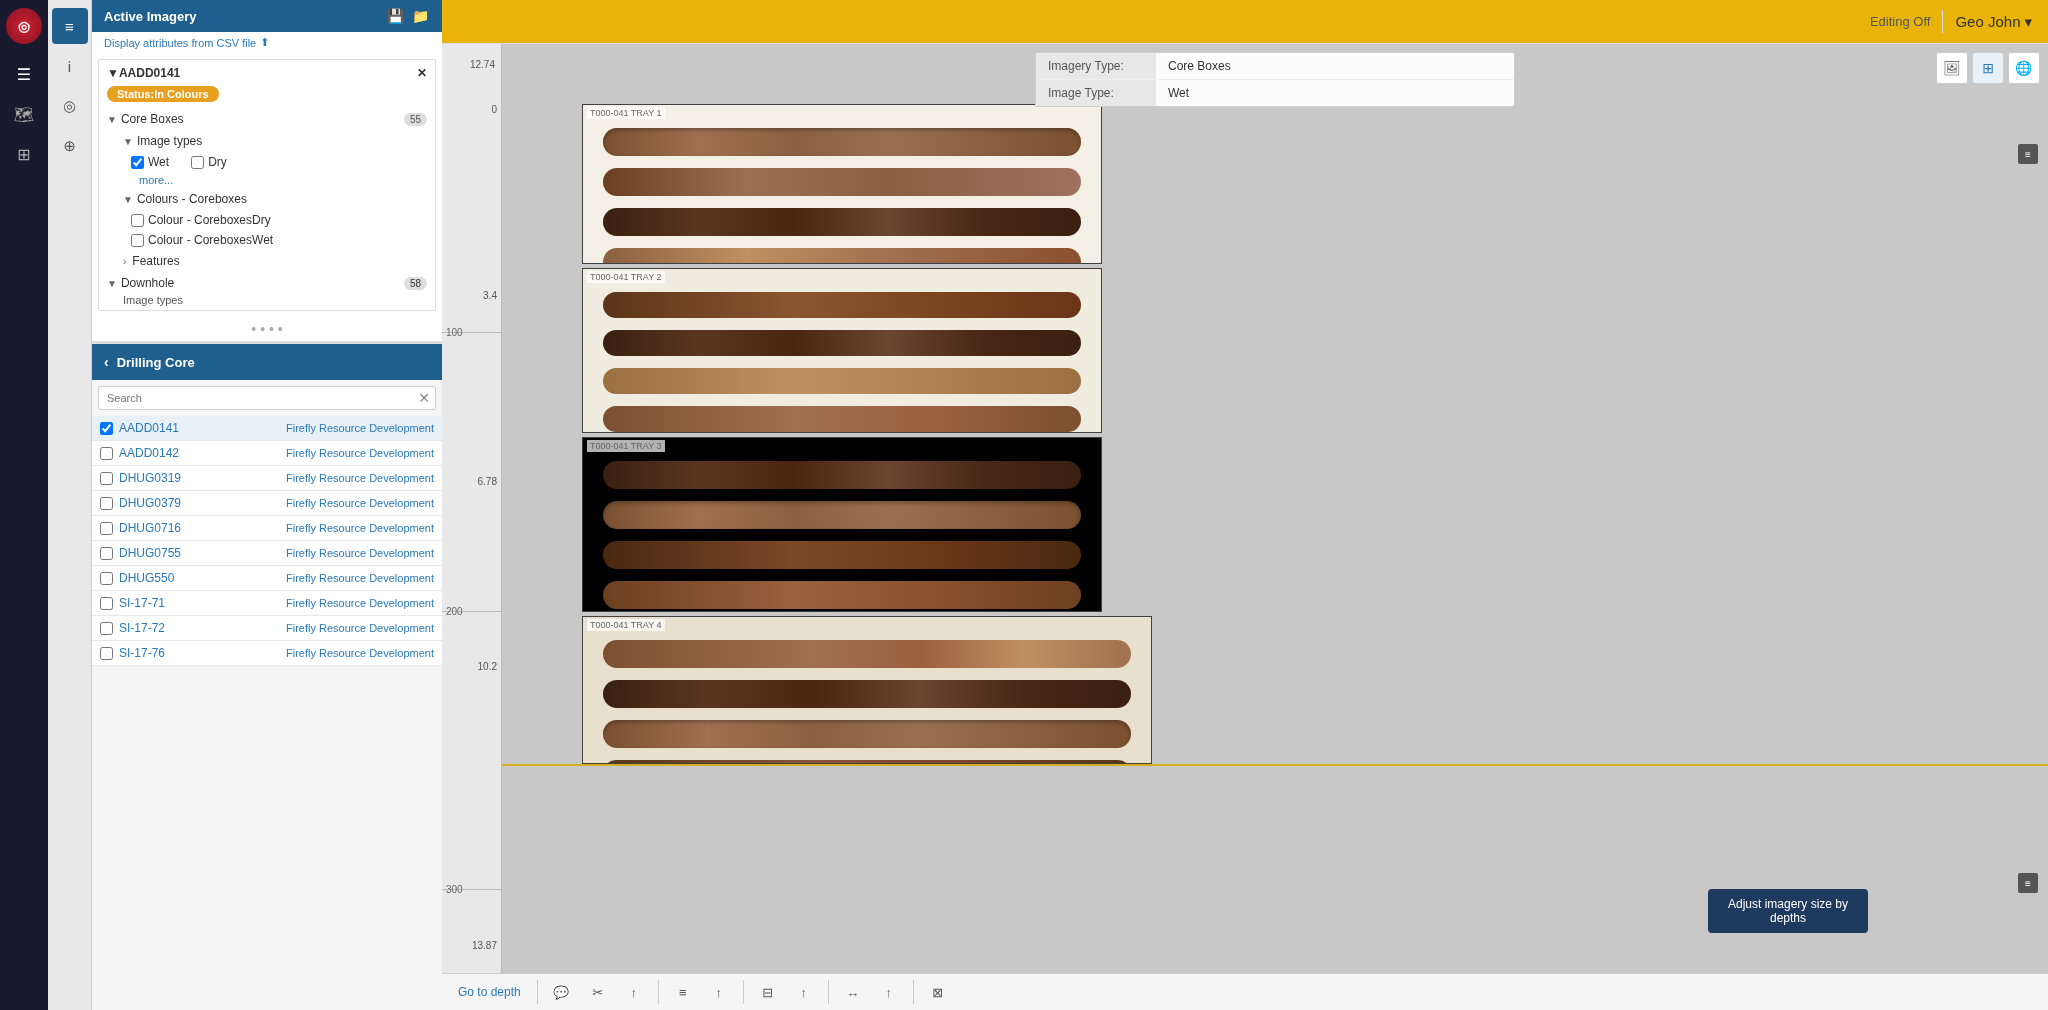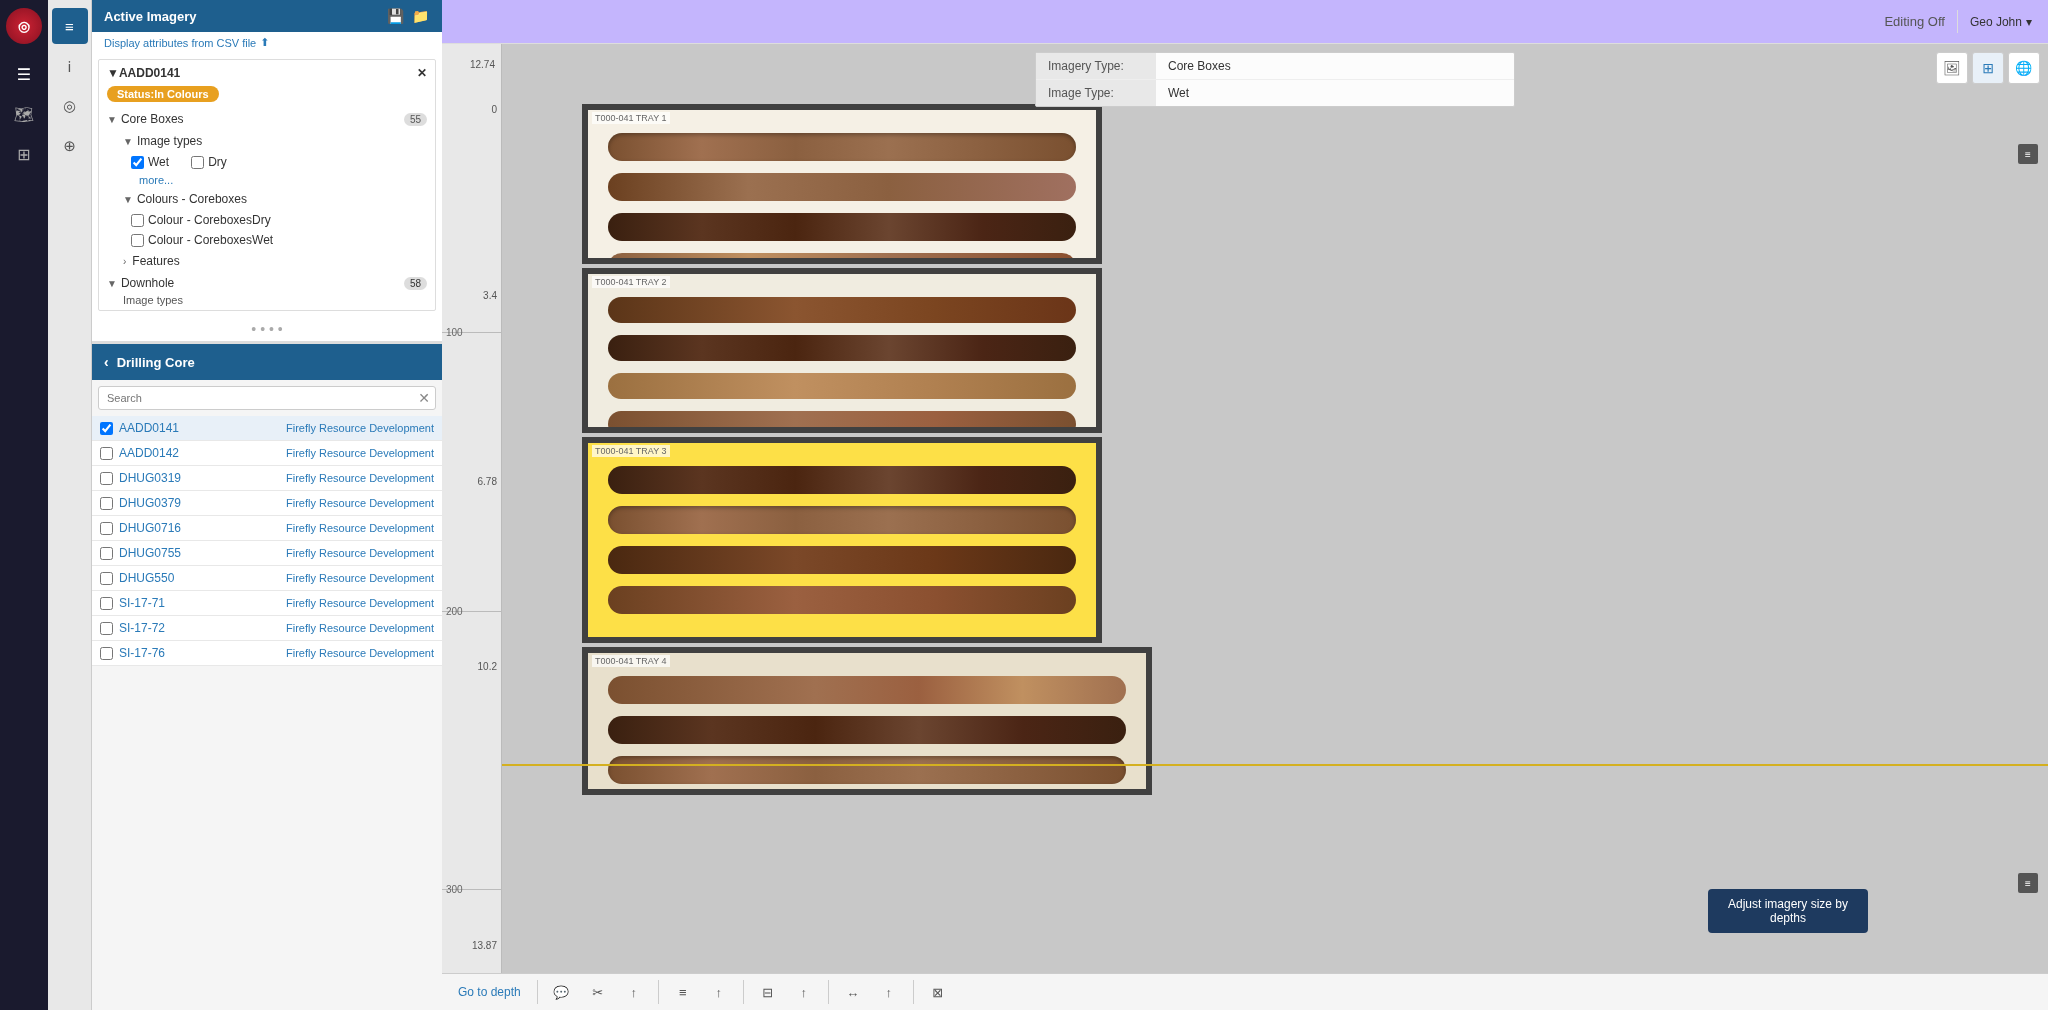--- a/index.html
+++ b/index.html
@@ -216,38 +216,38 @@
     .main-content {
       flex: 1;
       display: flex;
       flex-direction: column;
       overflow: hidden;
       position: relative;
     }
 
     
     .top-bar {
-      background: #c4b5fd;
+      background: #eab308;
       border-bottom: 1px solid #ddd;
       display: flex;
       align-items: center;
       justify-content: flex-end;
       padding: 0 16px;
       height: 44px;
       flex-shrink: 0;
     }
     .top-bar-left { flex: 1; }
     .editing-off {
       color: #555; font-size: 13px;
       padding: 4px 12px;
       border-right: 1px solid #ddd;
       margin-right: 12px;
     }
     .geo-john {
-      color: #333; font-size: 12px;
+      color: #333; font-size: 15px;
       display: flex; align-items: center; gap: 4px;
       cursor: pointer;
     }
 
     
     .view-controls {
       position: absolute;
       top: 52px;
       right: 8px;
       display: flex; gap: 4px;
@@ -324,21 +324,21 @@
       font-size: 12px;
       min-width: 120px;
     }
     .imagery-popup-value {
       padding: 6px 12px;
       color: #333;
       font-size: 12px;
     }
     .core-image-block {
       background: #f5f0e8;
-      border: 6px solid #404040;
+      border: 1px solid #404040;
       margin-bottom: 2px;
       height: 155px;
       overflow: hidden;
       position: relative;
     }
     .core-row {
       height: 30px;
       background: linear-gradient(90deg, #5a3010 0%, #8B5030 20%, #6B4020 40%, #9B6040 60%, #7B4030 80%, #5a3010 100%);
       margin: 3px 8px;
       border-radius: 12px;
@@ -687,21 +687,21 @@
         <div class="core-image-block" style="height:165px; background:#f0ece0; margin-top:4px;">
           <span class="tray-label">T000-041 TRAY 2</span>
           <div style="padding:20px 12px 8px; display:flex; flex-direction:column; gap:6px;">
             <div class="core-row" style="height:26px; border-radius:13px; background: linear-gradient(90deg, #5B3518 0%, #8B5530 40%, #7B4520 70%, #6B3518 100%);"></div>
             <div class="core-row dark" style="height:26px; border-radius:13px;"></div>
             <div class="core-row" style="height:26px; border-radius:13px; background: linear-gradient(90deg, #9B7040 0%, #C09060 40%, #B08050 70%, #9B7040 100%);"></div>
             <div class="core-row" style="height:26px; border-radius:13px; background: linear-gradient(90deg, #7B5030 0%, #A07050 40%, #9B6040 70%, #7B5030 100%);"></div>
           </div>
         </div>
 
-        <div class="core-image-block" style="height:206px; background:#fde047; margin-top:4px;">
+        <div class="core-image-block" style="height:175px; background:#000000; margin-top:4px;">
           <span class="tray-label">T000-041 TRAY 3</span>
           <div style="padding:20px 12px 8px; display:flex; flex-direction:column; gap:6px;">
             <div class="core-row dark" style="height:28px; border-radius:14px;"></div>
             <div class="core-row cracked" style="height:28px; border-radius:14px;"></div>
             <div class="core-row" style="height:28px; border-radius:14px; background: linear-gradient(90deg, #4a2810 0%, #7B4828 40%, #6B3818 70%, #4a2810 100%);"></div>
             <div class="core-row" style="height:28px; border-radius:14px; background: linear-gradient(90deg, #6B4020 0%, #9B6040 40%, #8B5030 70%, #6B4020 100%);"></div>
           </div>
         </div>
 
         <div class="core-image-block" style="height:148px; background:#e8e0cc; margin-top:4px; width:570px;">

